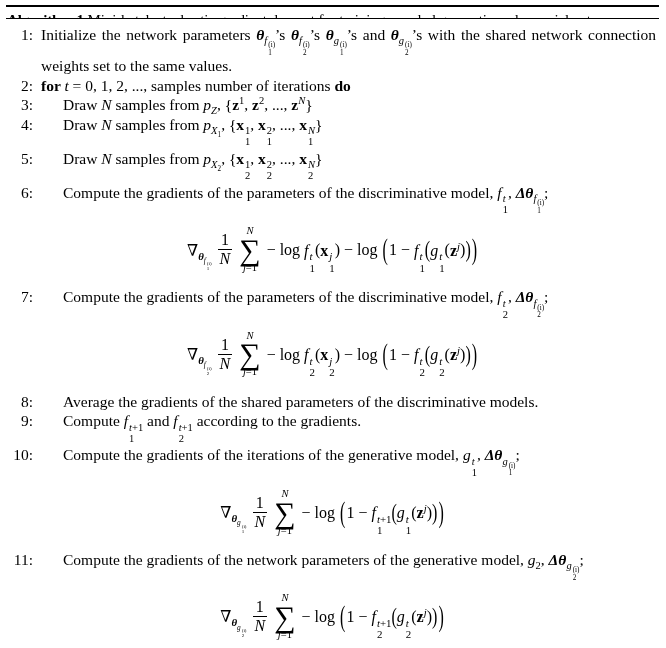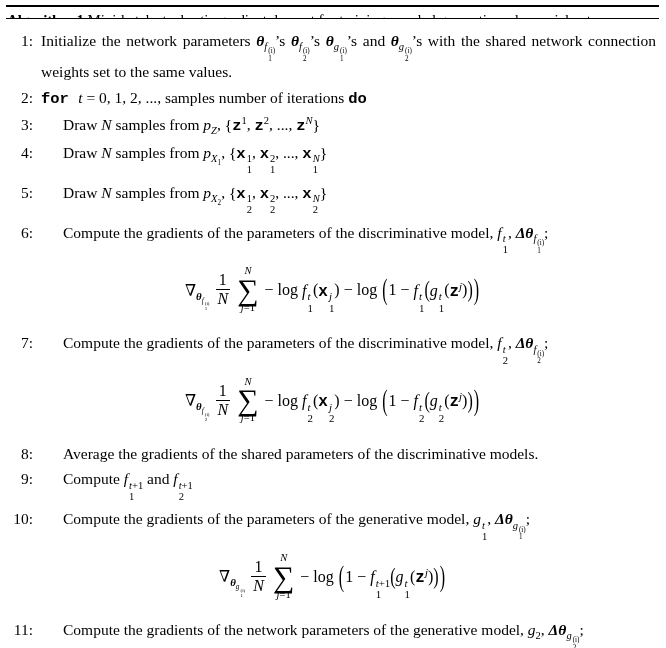--- a/index.html
+++ b/index.html
@@ -9,26 +9,26 @@
     font-size:15.5px;box-sizing:border-box;padding:5px 7px 4px 6px;
     display:flex;flex-direction:column;overflow:hidden;
   }
   .rule{border:none;border-top:2px solid #000;margin:0;width:100%;}
   .rule.mid{border-top-width:1px;}
   .algo-header{padding:5px 1px 6px;font-size:15px;letter-spacing:-0.1px;white-space:nowrap;overflow:hidden;}
   .algo-header .label{font-weight:bold;}
   .algo-body{flex:1;padding:7px 1px 2px 1px;}
   .algo-line{display:flex;align-items:baseline;line-height:17px;margin-bottom:2.5px;}
   .lnum{width:26px;min-width:26px;text-align:right;margin-right:8px;}
-  .lcontent{flex:1;padding-right:2px;margin-top:6px;}
+  .lcontent{flex:1;padding-right:2px;}
   .lcontent.justify{text-align:justify;}
   .algo-line.ind .lcontent{padding-left:22px;}
   .equation{text-align:center;margin:13px 0;font-size:16px;white-space:nowrap;}
   .mi{font-style:italic;}
-  .mb{font-weight:bold;font-family:Liberation Mono, monospace;}
+  .mb{font-weight:bold;}
   .mbi{font-weight:bold;font-style:italic;}
   .mgrp{white-space:nowrap;}
   sub{font-size:0.68em;vertical-align:-0.4em;line-height:0;}
   sup{font-size:0.68em;vertical-align:0.55em;line-height:0;}
   .mboth{display:inline-flex;flex-direction:column;justify-content:center;align-items:flex-start;
          font-size:0.68em;line-height:1.05;vertical-align:-0.42em;margin-left:1px;text-align:left;}
   .mfrac{display:inline-flex;flex-direction:column;align-items:stretch;text-align:center;
          vertical-align:middle;margin:0 5px 0 6px;line-height:1.15;position:relative;top:-2px;}
   .mfrac .num{border-bottom:1px solid #000;padding:0 2px;}
   .mfrac .den{padding:0 2px;}
@@ -173,25 +173,25 @@
         <div class="lcontent"><span class="mr">Average the gradients of the shared parameters of the discriminative models.</span></div>
       </div>
       <div class="algo-line ind">
         <span class="lnum">9:</span>
         <div class="lcontent"><span class="mr">Compute </span><span class="mgrp"><span class="mi">f</span><span class="mboth">
               <span class="u"><span class="mi">t</span><span class="mr">+1</span></span>
               <span class="s"><span class="mr">1</span></span>
             </span></span><span class="mr"> and </span><span class="mgrp"><span class="mi">f</span><span class="mboth">
               <span class="u"><span class="mi">t</span><span class="mr">+1</span></span>
               <span class="s"><span class="mr">2</span></span>
-            </span></span></div>
+            </span></span><span class="mr"> according to the gradients.</span></div>
       </div>
       <div class="algo-line ind">
         <span class="lnum">10:</span>
-        <div class="lcontent"><span class="mr">Compute the gradients of the parameters of the generative model, </span><span class="mgrp"><span class="mi">g</span><span class="mboth">
+        <div class="lcontent"><span class="mr">Compute the gradients of the iterations of the generative model, </span><span class="mgrp"><span class="mi">g</span><span class="mboth">
               <span class="u"><span class="mi">t</span></span>
               <span class="s"><span class="mr">1</span></span>
             </span></span><span class="mr">, </span><span class="mbi">Δθ</span><span class="mgrp"><sub><span class="mgrp"><span class="mi">g</span><span class="mboth">
                   <span class="u"><span class="mr">(i)</span></span>
                   <span class="s"><span class="mr">1</span></span>
                 </span></span></sub></span><span class="mr">;</span></div>
       </div>
       <div class="equation"><span class="mgrp"><span class="mr">∇</span><sub><span class="mbi">θ</span><span class="mgrp"><sub><span class="mgrp"><span class="mi">g</span><span class="mboth">
                     <span class="u"><span class="mr">(i)</span></span>
                     <span class="s"><span class="mr">1</span></span>

